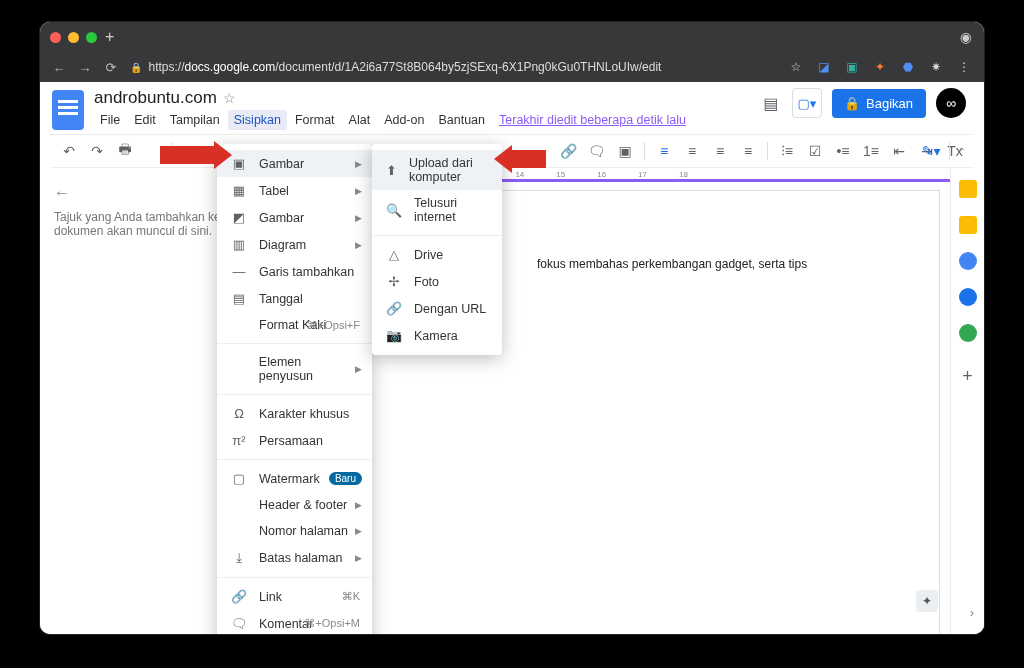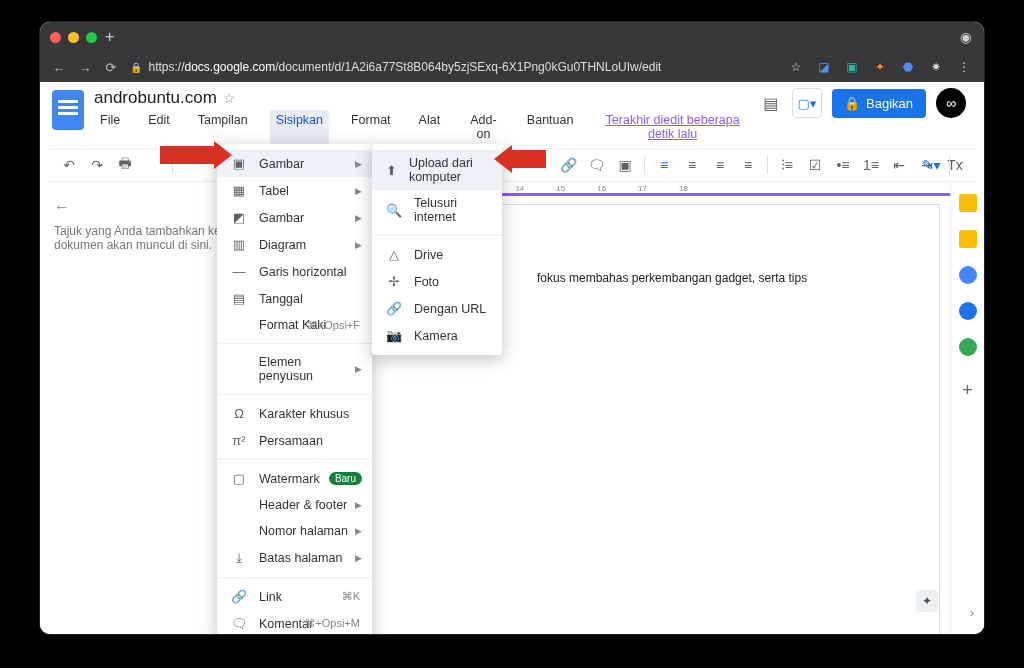--- a/index.html
+++ b/index.html
@@ -21,21 +21,21 @@
 .url-text{color:#ddd;font-size:12px;}
 .url-host{color:#fff;}
 .ext-ico{width:16px;height:16px;display:inline-flex;align-items:center;justify-content:center;font-size:12px;}
 .docs-area{position:absolute;top:60px;left:0;right:0;bottom:0;background:#fff;display:flex;flex-direction:column;}
 .doc-header{display:flex;align-items:flex-start;padding:6px 12px 0;gap:10px;text-align:center;}
 .doc-logo{width:32px;height:40px;background:#4285f4;border-radius:4px;position:relative;margin-top:2px;}
 .doc-logo:before{content:"";position:absolute;left:6px;top:10px;width:20px;height:3px;background:#fff;box-shadow:0 6px #fff,0 12px #fff;}
 .doc-meta{flex:1;}
 .doc-title-row{display:flex;align-items:center;gap:6px;font-size:17px;color:#202124;}
 .doc-title-row .star{color:#888;font-size:14px;}
-.menubar{display:flex;gap:16px;margin-top:2px;font-size:12.5px;color:#333;}
+.menubar{display:flex;gap:2px;margin-top:2px;font-size:12.5px;color:#333;}
 .menubar span{padding:3px 6px;border-radius:3px;cursor:pointer;}
 .menubar .active{background:#e8eaf6;color:#1a56c4;}
 .last-edit{color:#8b5cf6;text-decoration:underline;}
 .head-right{display:flex;align-items:center;gap:10px;padding-right:6px;}
 .chatico{width:22px;height:22px;color:#5f6368;display:flex;align-items:center;justify-content:center;}
 .present{width:30px;height:30px;border:1px solid #dadce0;border-radius:4px;display:flex;align-items:center;justify-content:center;color:#1a73e8;font-size:13px;}
 .share{background:#1a73e8;color:#fff;font-size:13px;padding:7px 13px;border-radius:4px;display:flex;align-items:center;gap:5px;}
 .avatar{width:30px;height:30px;border-radius:50%;background:#000;color:#fff;display:flex;align-items:center;justify-content:center;font-size:14px;}
 .toolbar{height:34px;border-top:1px solid #eee;border-bottom:1px solid #eee;margin:4px 10px 0;display:flex;align-items:center;padding:0 8px;gap:6px;font-size:14px;color:#5f6368;position:relative;}
 .tb-ico{width:22px;height:22px;display:flex;align-items:center;justify-content:center;border-radius:3px;}
@@ -55,21 +55,21 @@
 .side-plus{color:#5f6368;font-size:18px;margin-top:6px;}
 .side-chev{position:absolute;bottom:14px;right:10px;color:#888;font-size:13px;}
 .badge-btn{position:absolute;right:46px;bottom:22px;width:22px;height:22px;background:#eceff1;border-radius:3px;display:flex;align-items:center;justify-content:center;color:#555;font-size:12px;}
 
 .menu{position:absolute;background:#fff;border-radius:4px;box-shadow:0 4px 18px rgba(0,0,0,.25);font-size:12.5px;color:#333;padding:6px 0;z-index:50;}
 .menu .item{display:flex;align-items:center;padding:6px 14px;gap:12px;cursor:pointer;position:relative;min-height:26px;}
 .menu .item .ico{width:16px;color:#5f6368;text-align:center;font-size:13px;}
 .menu .item .arrow{position:absolute;right:10px;color:#888;font-size:9px;}
 .menu .sep{height:1px;background:#eee;margin:5px 0;}
 .menu .sc{position:absolute;right:12px;color:#888;font-size:11px;}
-.badge-new{background:#15803d;color:#fff;font-size:10px;padding:1px 6px;border-radius:8px;position:absolute;right:10px;}
+.badge-new{background:#0369a1;color:#fff;font-size:10px;padding:1px 6px;border-radius:8px;position:absolute;right:10px;}
 .menu-main{left:177px;top:122px;width:155px;}
 .menu-main .item.hl{background:#eef1f5;}
 .menu-sub{left:332px;top:122px;width:130px;}
 .menu-sub .item.hl{background:#eef1f5;}
 
 .red-arrow{position:absolute;background:#d93025;height:18px;z-index:60;}
 .red-arrow:after{content:"";position:absolute;width:0;height:0;border-top:14px solid transparent;border-bottom:14px solid transparent;}
 .ra1{left:120px;top:124px;width:56px;}
 .ra1:after{right:-16px;top:-5px;border-left:18px solid #d93025;}
 .ra2{left:470px;top:128px;width:36px;}
@@ -230,21 +230,21 @@
         <span>Gambar</span>
         <span class="arrow">▶</span>
       </div>
     <div class="item">
         <span class="ico">▥</span>
         <span>Diagram</span>
         <span class="arrow">▶</span>
       </div>
     <div class="item">
         <span class="ico">―</span>
-        <span>Garis horizontal</span>
+        <span>Garis tambahkan</span>
       </div>
     <div class="item">
         <span class="ico">▤</span>
         <span>Tanggal</span>
       </div>
     <div class="item">
         <span class="ico"></span>
         <span>Format Kaki</span>
         <span class="sc">⌘+Opsi+F</span>
       </div>

